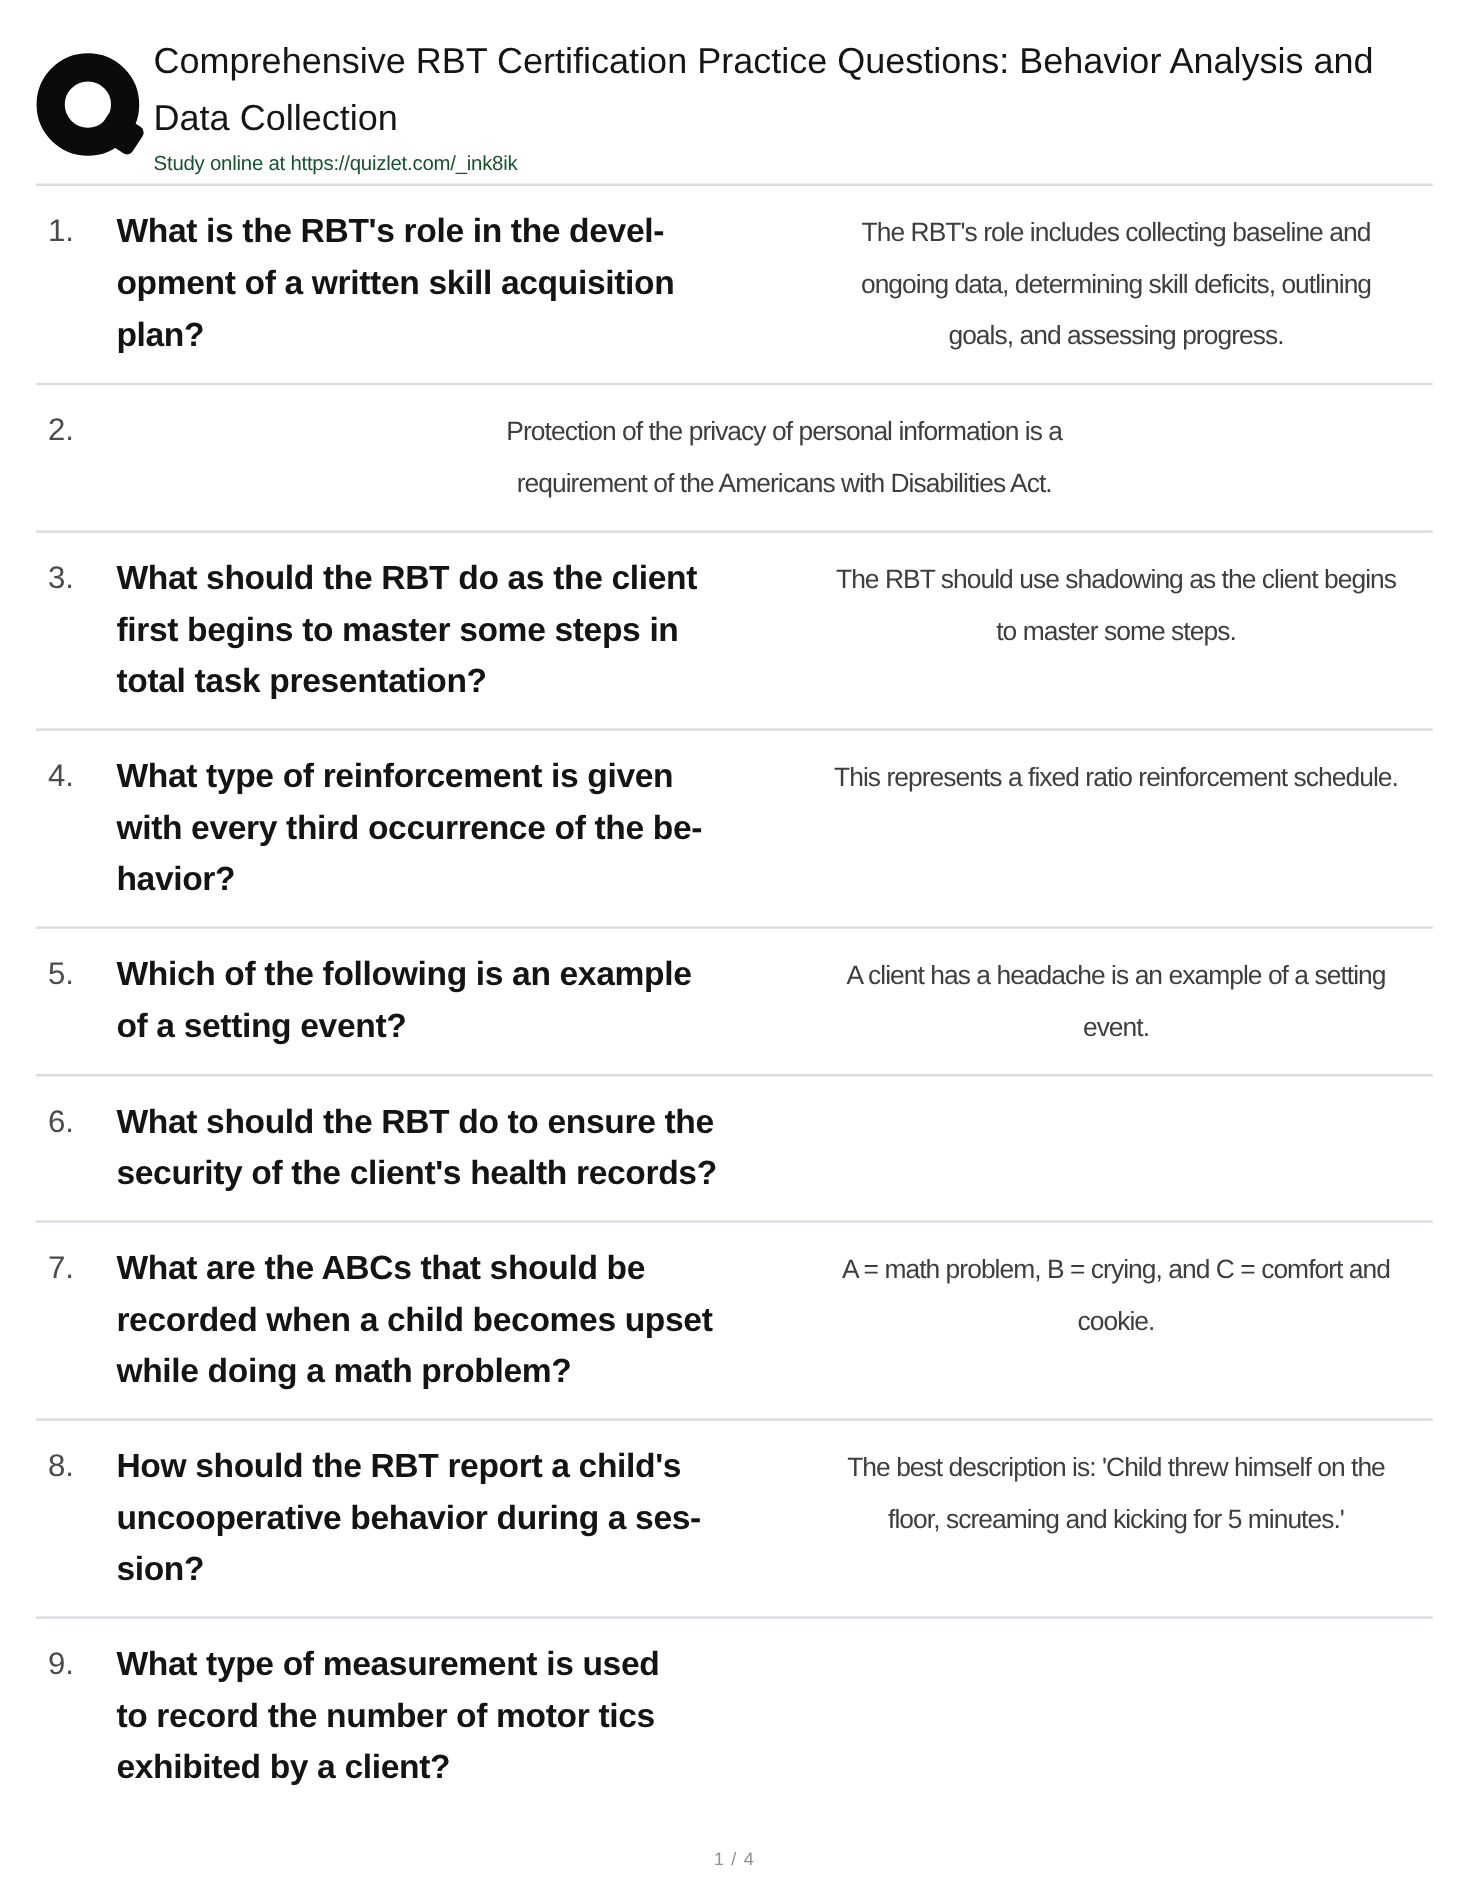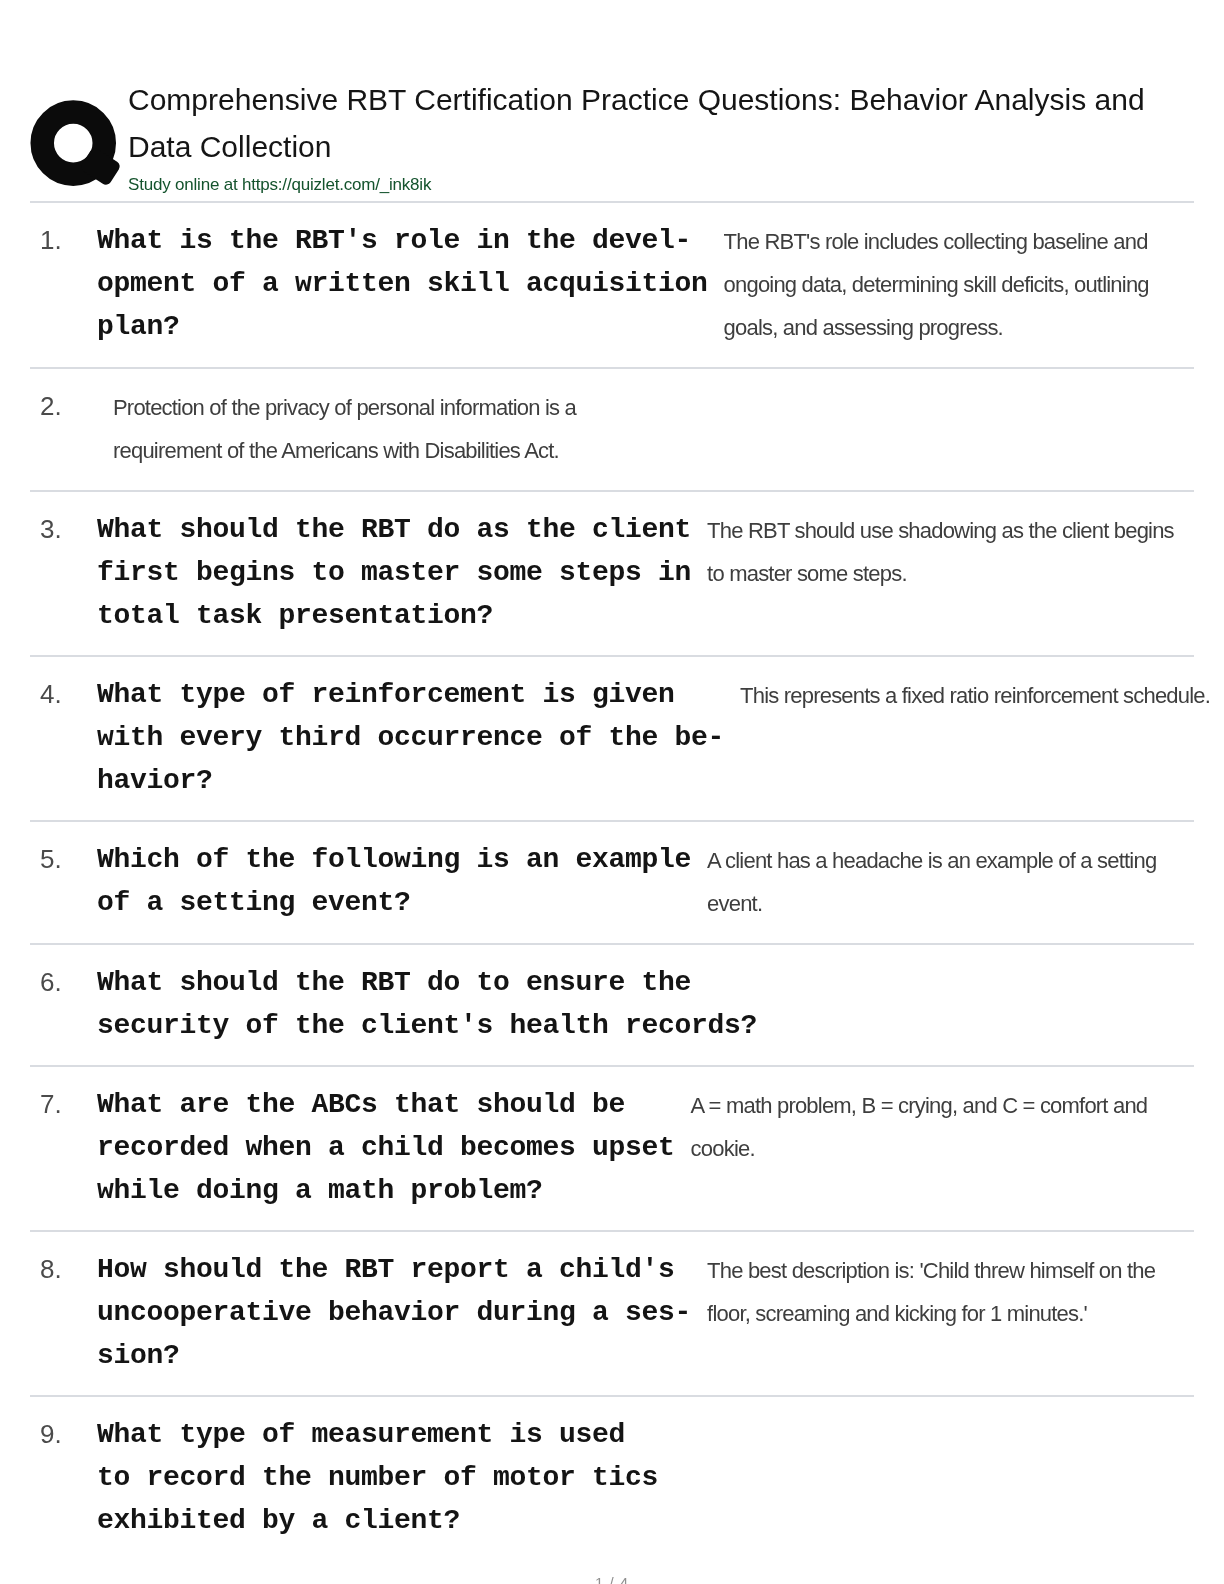--- a/index.html
+++ b/index.html
@@ -10,25 +10,24 @@
     overflow: hidden;
   }
   .page {
     width: 1224px; height: 1584px;
     padding: 0 30px;
     display: flex; flex-direction: column;
   }
   
   .header {
     display: flex;
-    align-items: flex-end;
+    align-items: center;
     padding-top: 28px;
     padding-bottom: 6px;
     border-bottom: 2px solid #d9dce1;
-    margin-top: 48px;
   }
   .logo {
     width: 94px; height: 100px;
     flex: 0 0 94px;
     margin-top: 2px;
   }
   .title-block { flex: 1; margin-left: 4px; overflow: hidden; }
   .title-line {
     font-size: 30px;
     font-weight: 500;
@@ -63,33 +62,33 @@
   }
   .q-text {
     flex: 0 0 553px;
     font-size: 28px;
     font-weight: 600;
     color: #141414;
     line-height: 43px;
     letter-spacing: -0.3px;
     white-space: pre;
     overflow: visible;
-    font-family: Liberation Mono, monospace;
   }
   .a-text {
     flex: 1;
     margin-left: 16px;
     padding-top: 1px;
     font-size: 22px;
     font-weight: 300;
     color: #3e3e3e;
     line-height: 43px;
     letter-spacing: -0.8px;
     white-space: pre;
     overflow: visible;
+    text-align: center;
   }
   
   .footer {
     text-align: center;
     padding: 14px 0 26px 0;
     font-size: 15px;
     color: #909090;
     letter-spacing: 1px;
   }
 </style>
@@ -167,21 +166,21 @@
       <div class="a-text">A = math problem, B = crying, and C = comfort and
 cookie.</div>
     </div>
 
     <div class="qa-row">
       <div class="q-num">8.</div>
       <div class="q-text">How should the RBT report a child's
 uncooperative behavior during a ses-
 sion?</div>
       <div class="a-text">The best description is: 'Child threw himself on the
-floor, screaming and kicking for 1 minutes.'</div>
+floor, screaming and kicking for 5 minutes.'</div>
     </div>
 
     <div class="qa-row last">
       <div class="q-num">9.</div>
       <div class="q-text">What type of measurement is used
 to record the number of motor tics
 exhibited by a client?</div>
     </div>
 
   </div>

